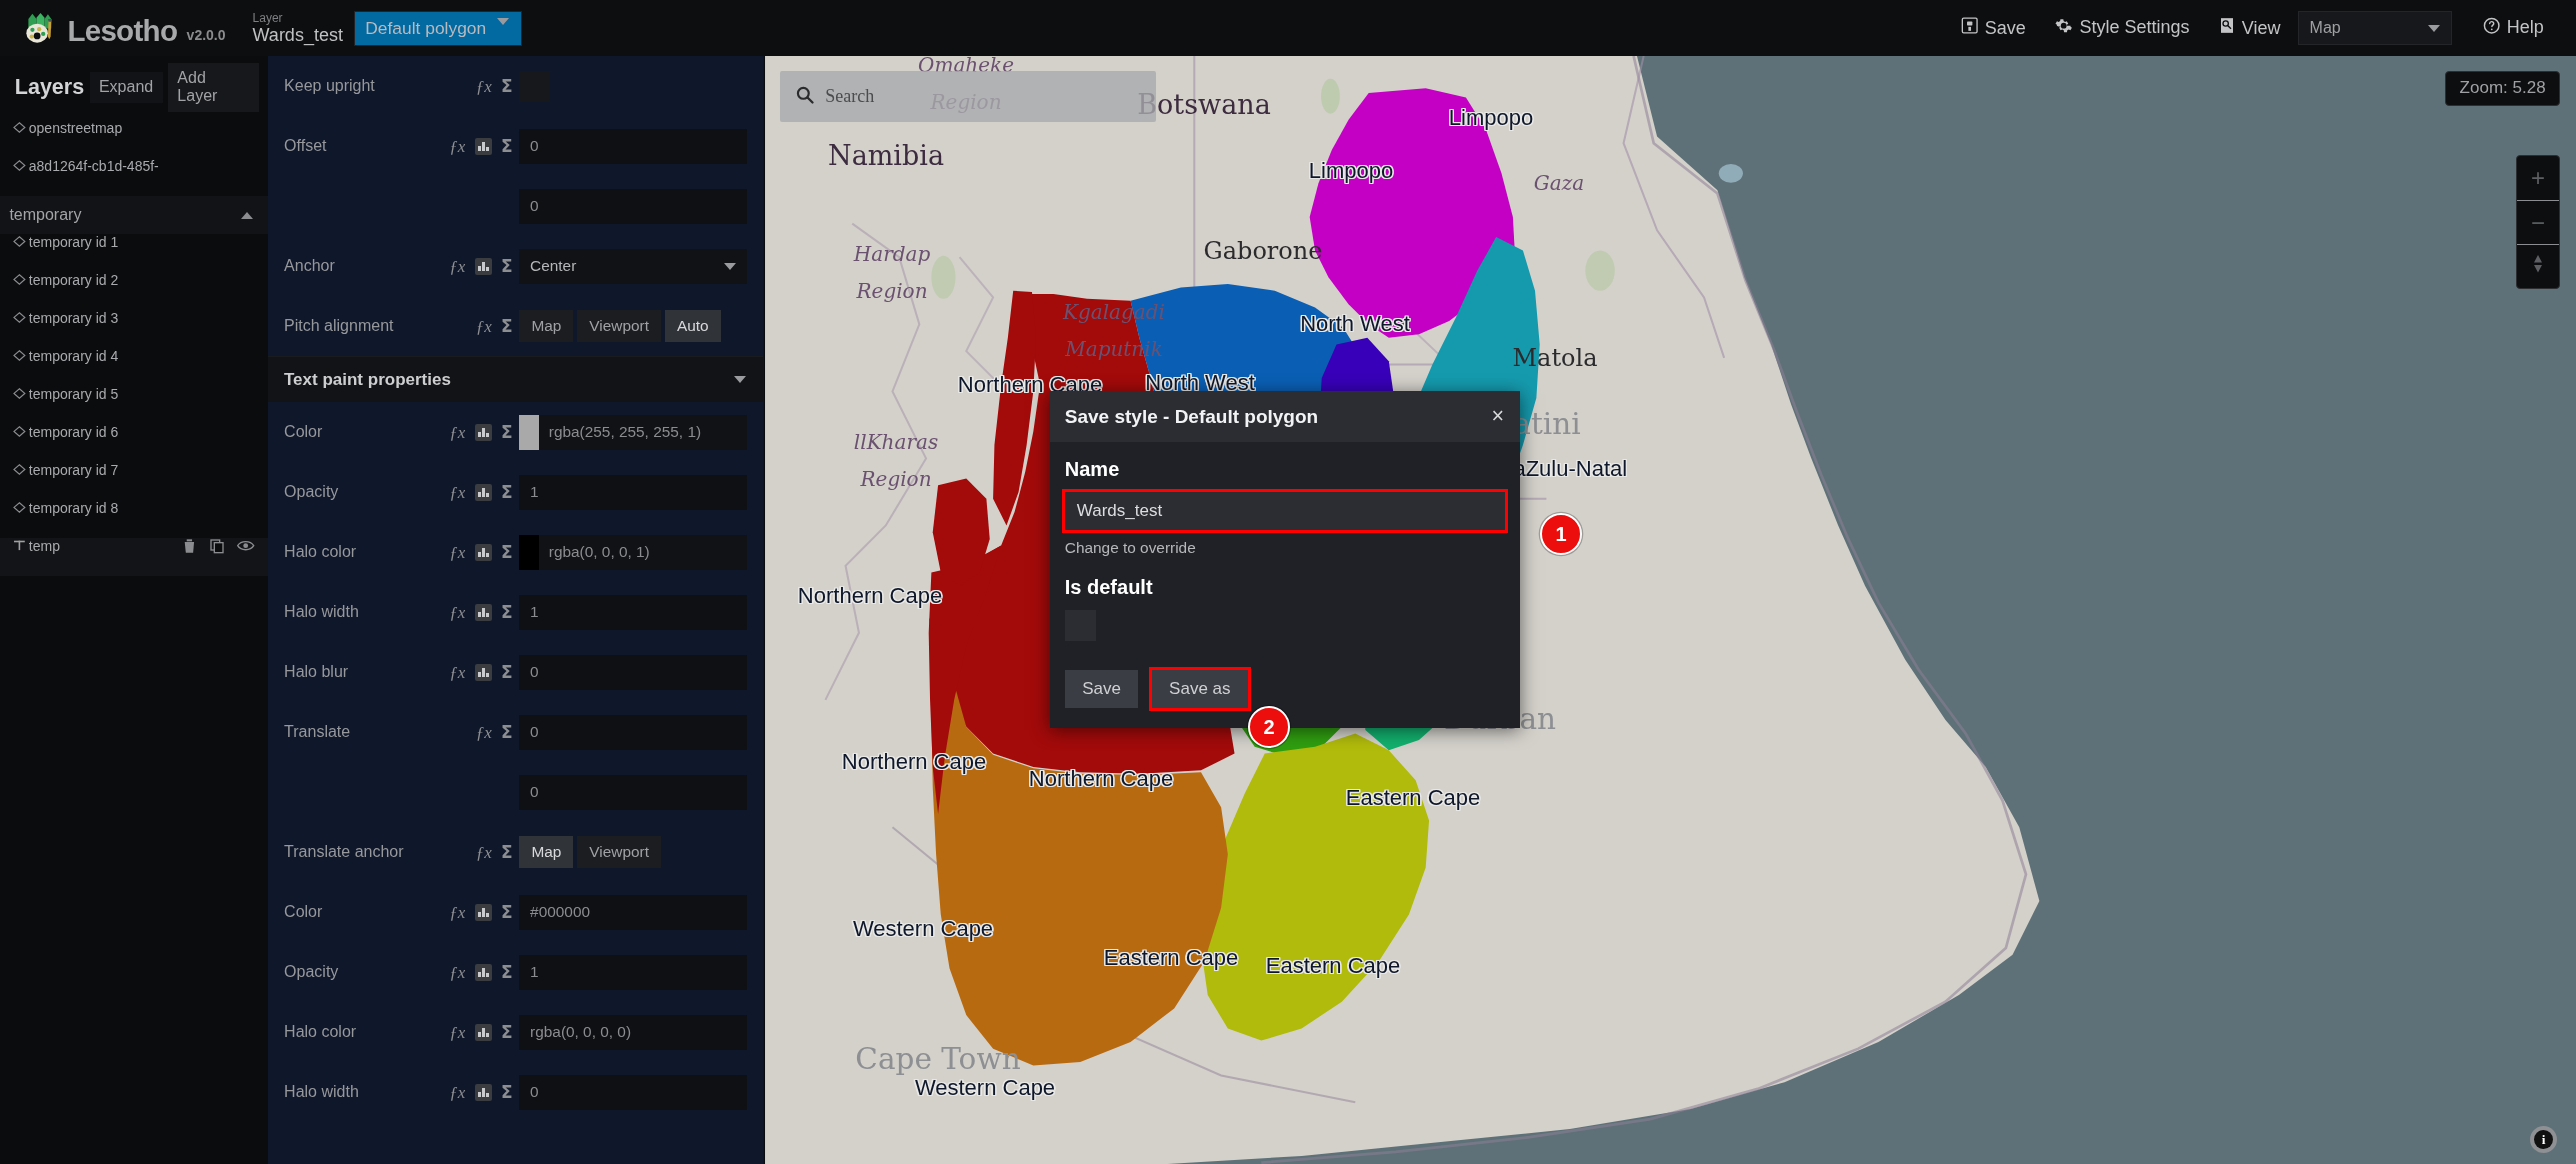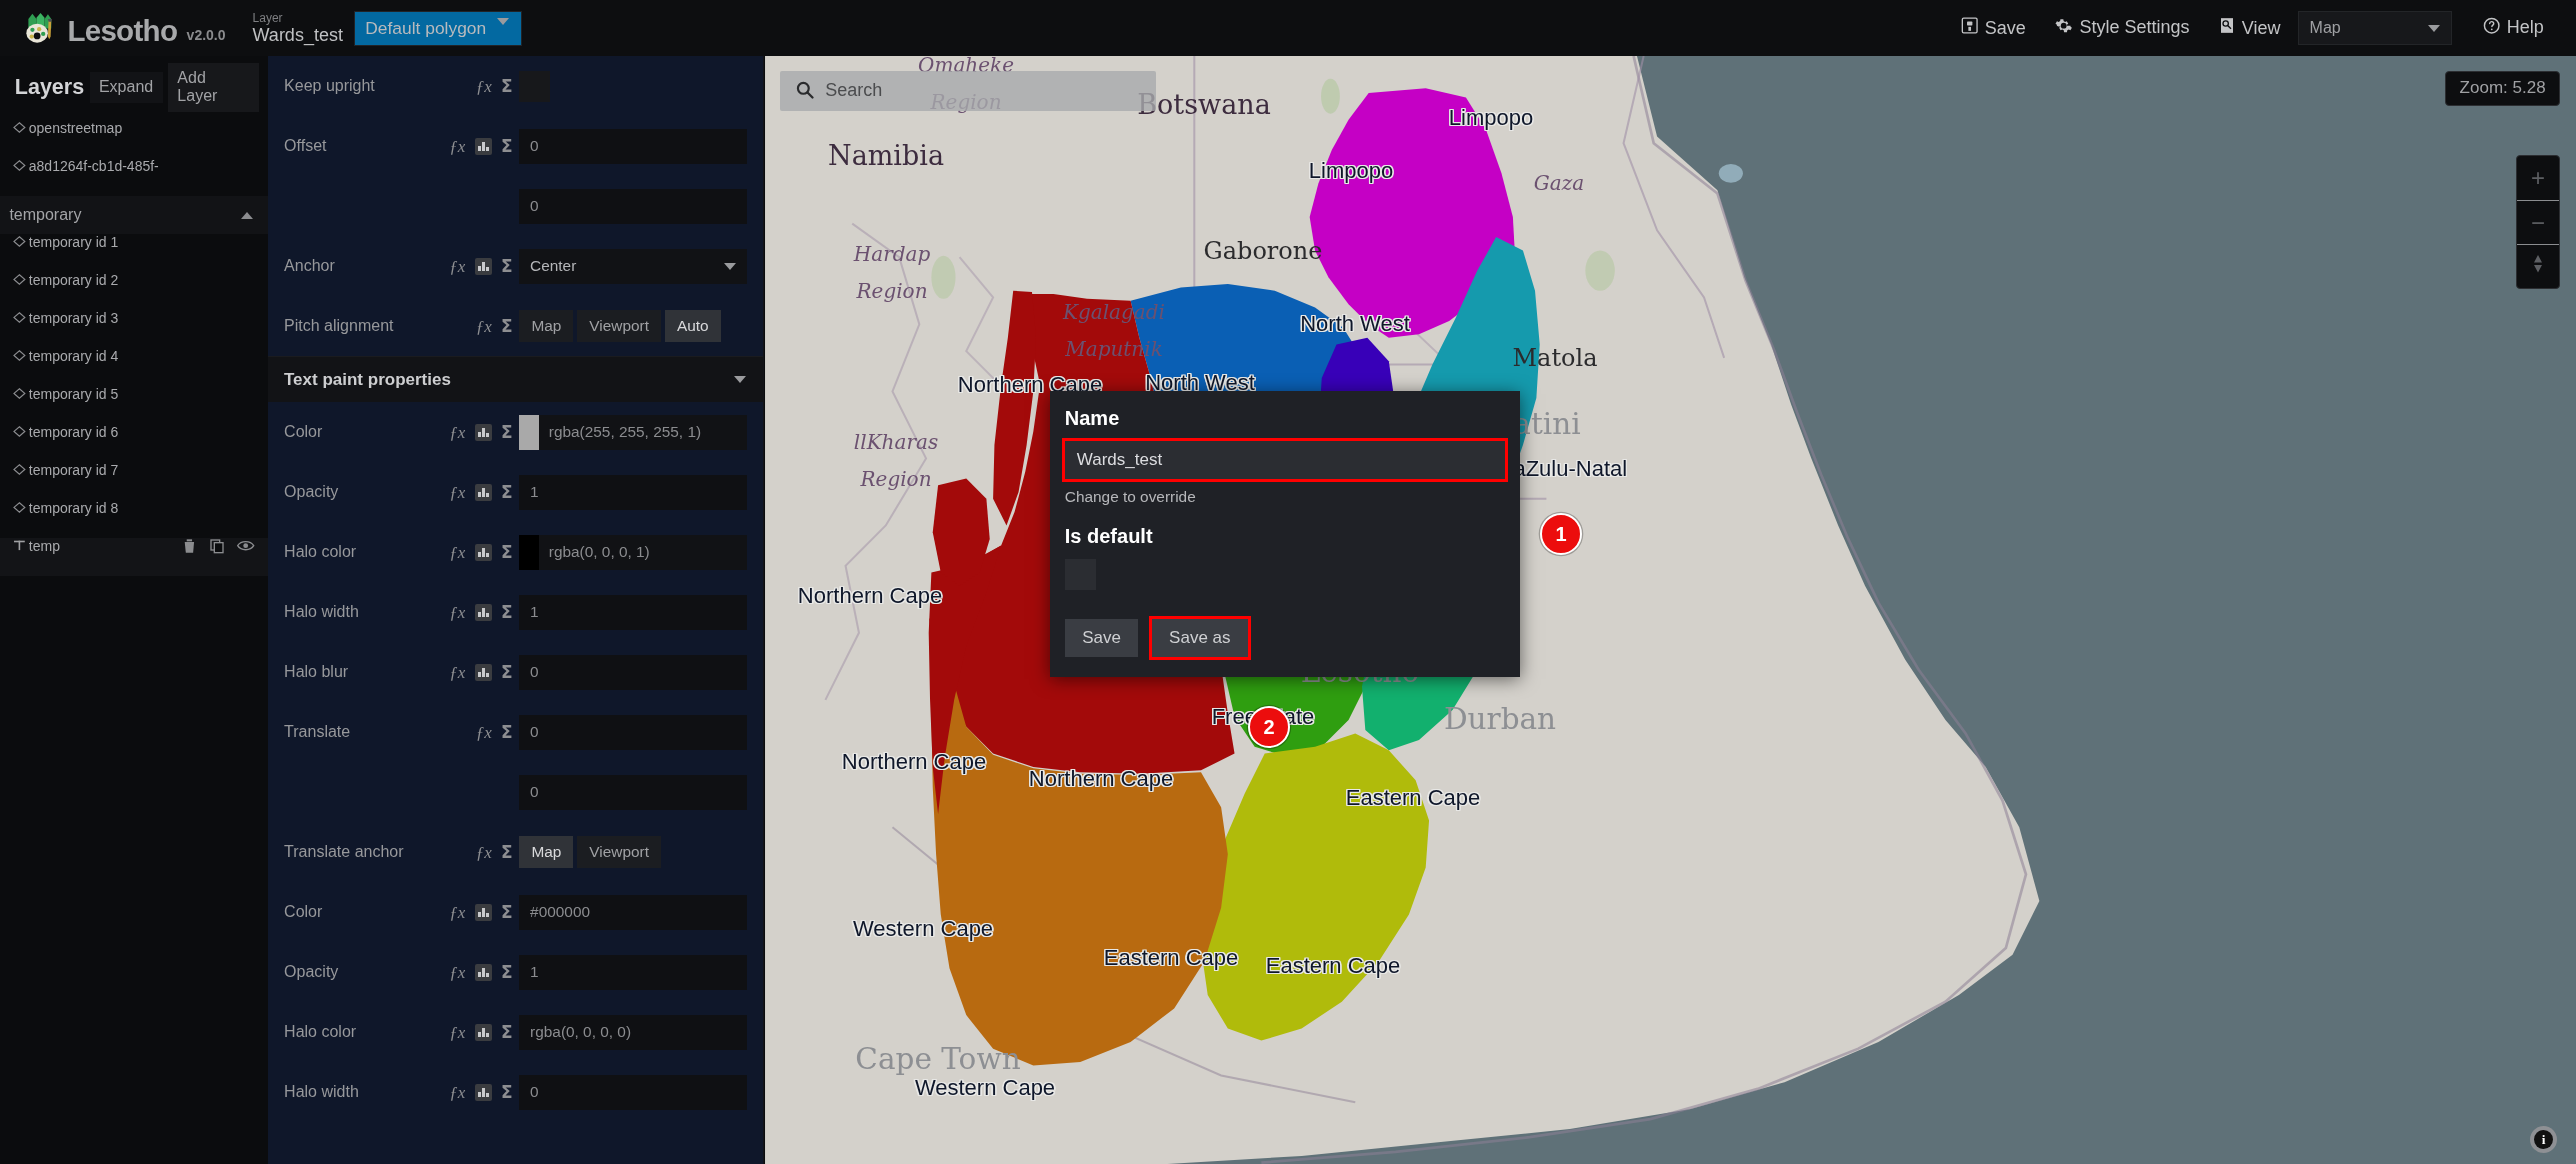--- a/index.html
+++ b/index.html
@@ -112,23 +112,23 @@
   #map { position: absolute; top: 56px; left: 765px; right: 0; bottom: 0; overflow: hidden; background: #5f7178; }
   #map-inner { position:absolute; inset:0; }
   .maplabel { position: absolute; white-space: nowrap; transform: translate(-50%, -50%); pointer-events: none; }
   .lbl-prov { font-size: 22px; color: #0f172a; text-shadow: -1.3px 0 #e8e8e6, 0 1.3px #e8e8e6, 1.3px 0 #e8e8e6, 0 -1.3px #e8e8e6, -1.3px -1.3px #e8e8e6, 1.3px 1.3px #e8e8e6, 1.3px -1.3px #e8e8e6, -1.3px 1.3px #e8e8e6; }
   .lbl-country { font-size: 27px; color: #3d2c3f; font-family: "DejaVu Serif", serif; }
   .lbl-region { font-size: 20px; color: #6b5170; font-style: italic; font-family: "DejaVu Serif", serif; }
   .lbl-city { font-size: 24px; color: #2b2b2d; font-family: "DejaVu Serif", serif; }
   .lbl-faint { font-size: 29.5px; color: #8d8f93; font-family: "DejaVu Serif", serif; }
 
   .search-box {
-    position: absolute; top: 14.8px; left: 14.8px; width: 376px; height: 40px;
+    position: absolute; top: 14.8px; left: 14.8px; width: 376px; height: 51px;
     background: rgba(168,170,172,0.80); display: flex; align-items: center;
-    gap: 10.7px; padding: 0 14.8px; border-radius: 2px; cursor: text; z-index: 12;
+    gap: 10.7px; padding: 0 14.8px; border-radius: 2px; cursor: text; z-index: 12; font-family: Liberation Serif, serif;
   }
   .search-box .ph { font-size: 18px; color: #4b4c4e; }
 
   .zoom-badge {
     position: absolute; top: 14.8px; right: 16px; background: #0d0e10;
     border: 0.7px solid #2c2e32; border-radius: 4px; padding: 6.7px 13.4px;
     font-size: 17px; color: #9fa0a3; z-index: 12;
   }
   .zoom-ctrl {
     position: absolute; top: 99px; right: 16px; width: 44px;
@@ -716,20 +716,24 @@
         </span>
       </div>
     </div>
 
     <div class="info-badge">
       <span class="dot">i</span>
     </div>
   </div>
 
   <div id="modal">
+    <div class="modal-head">
+      <div class="modal-title">Save style - Default polygon</div>
+      <div class="modal-x">×</div>
+    </div>
     <div class="modal-body">
       <div class="m-label">Name</div>
       <div class="m-input hl-red">Wards_test</div>
       <div class="m-hint">Change to override</div>
       <div class="m-label" style="margin-top:19px">Is default</div>
       <div class="m-check"></div>
       <div class="m-actions">
         <div class="m-btn">Save</div>
         <div class="m-btn hl-red">Save as</div>
       </div>

